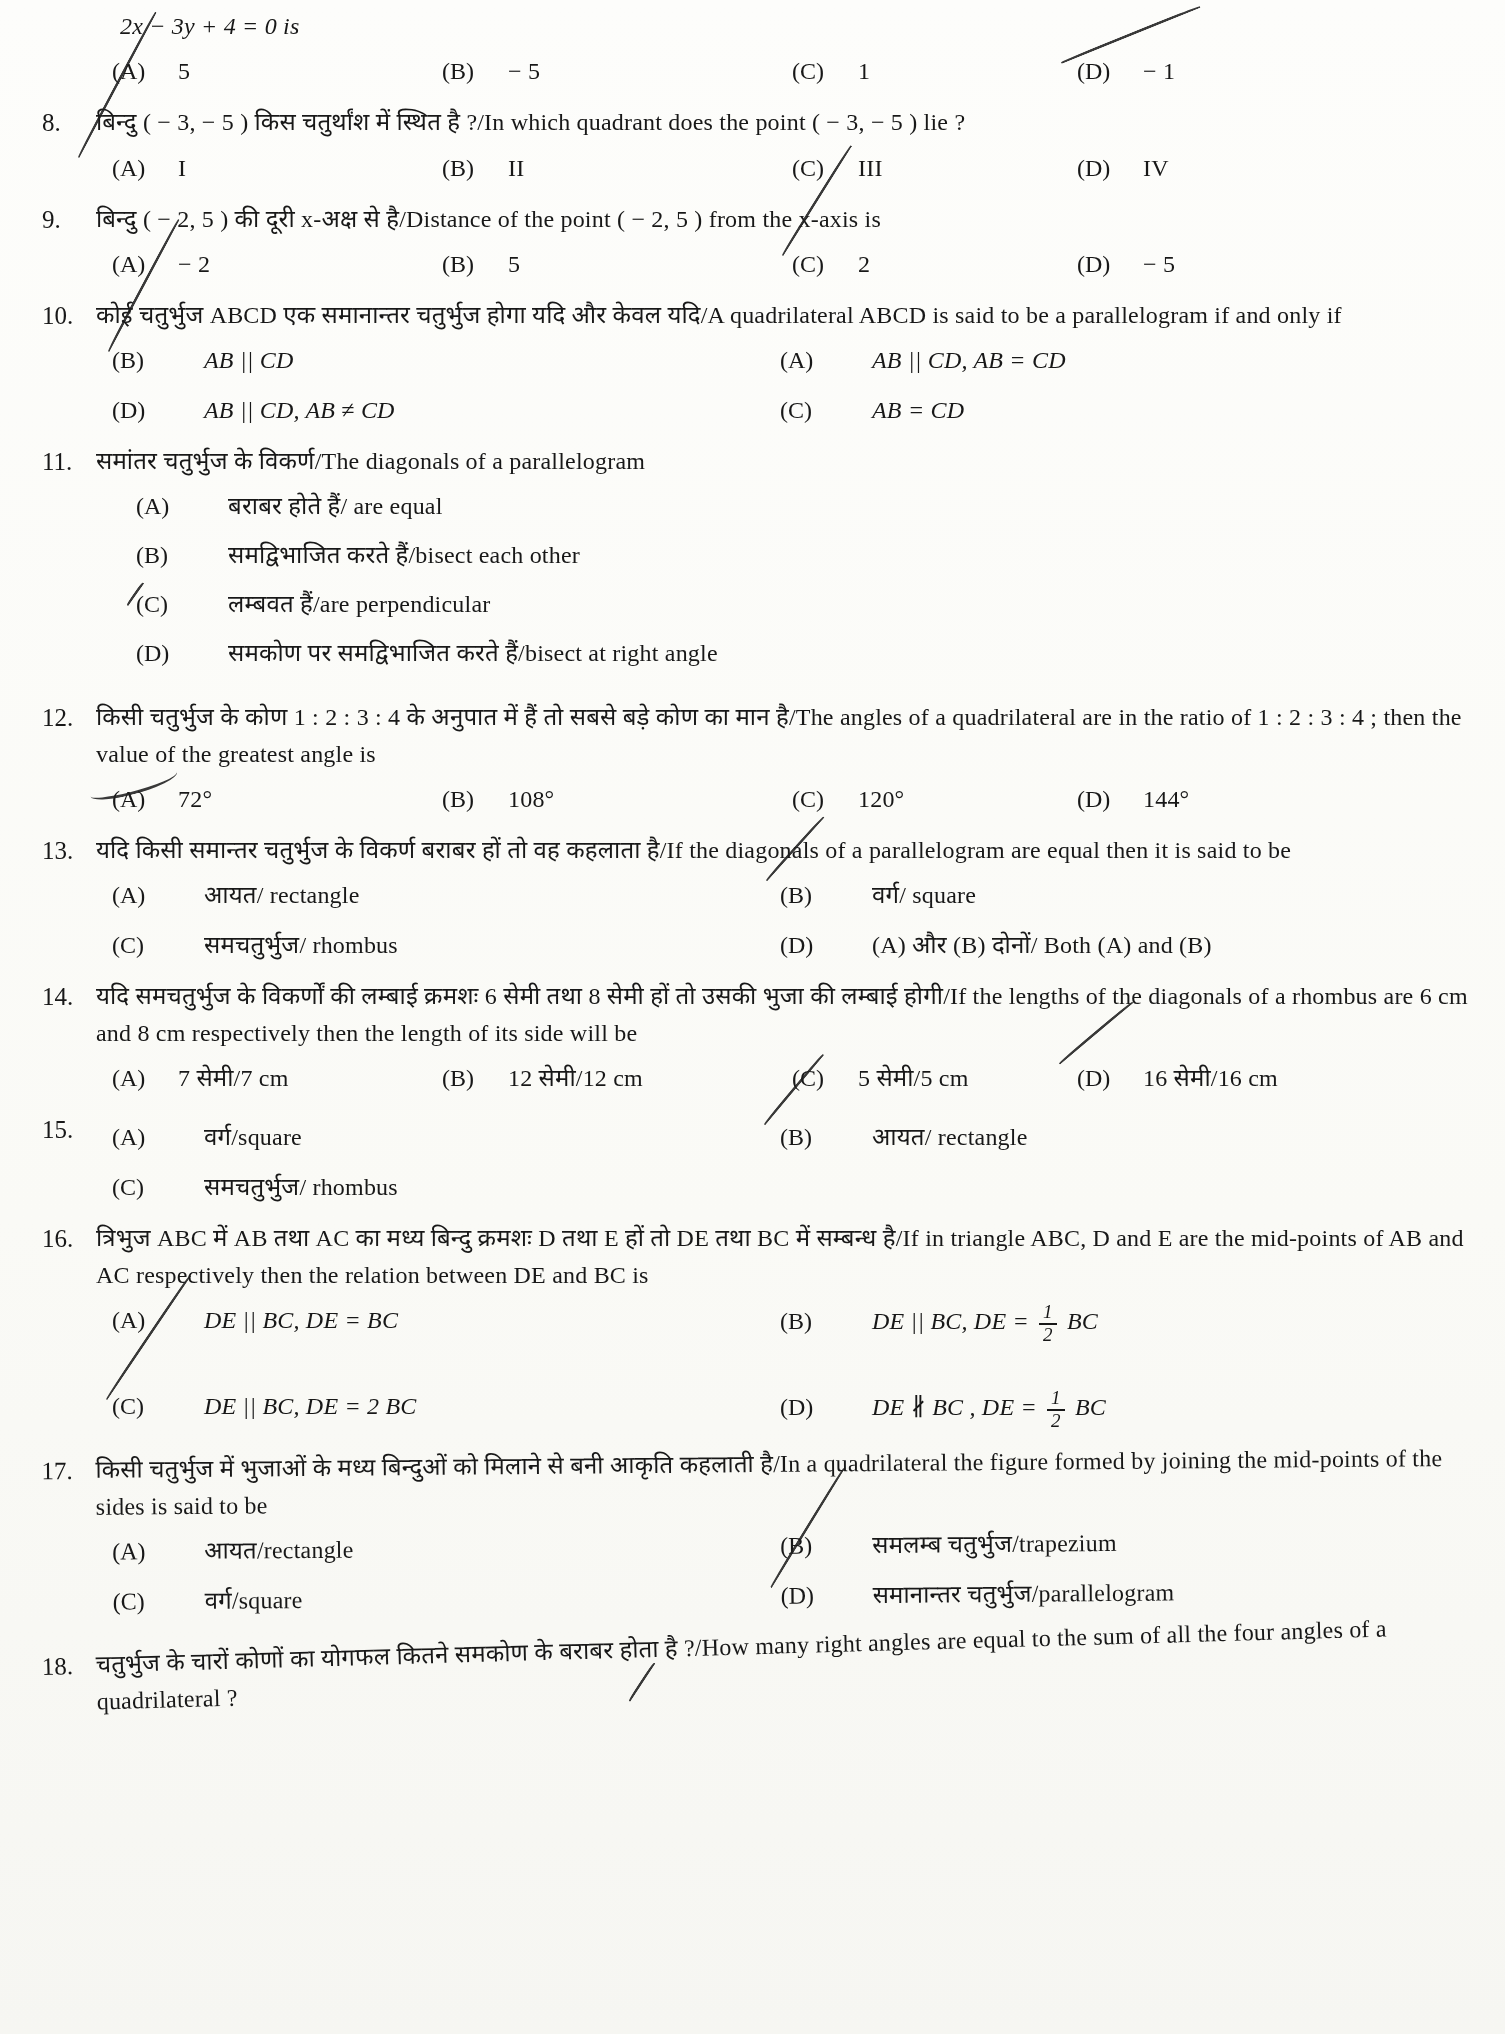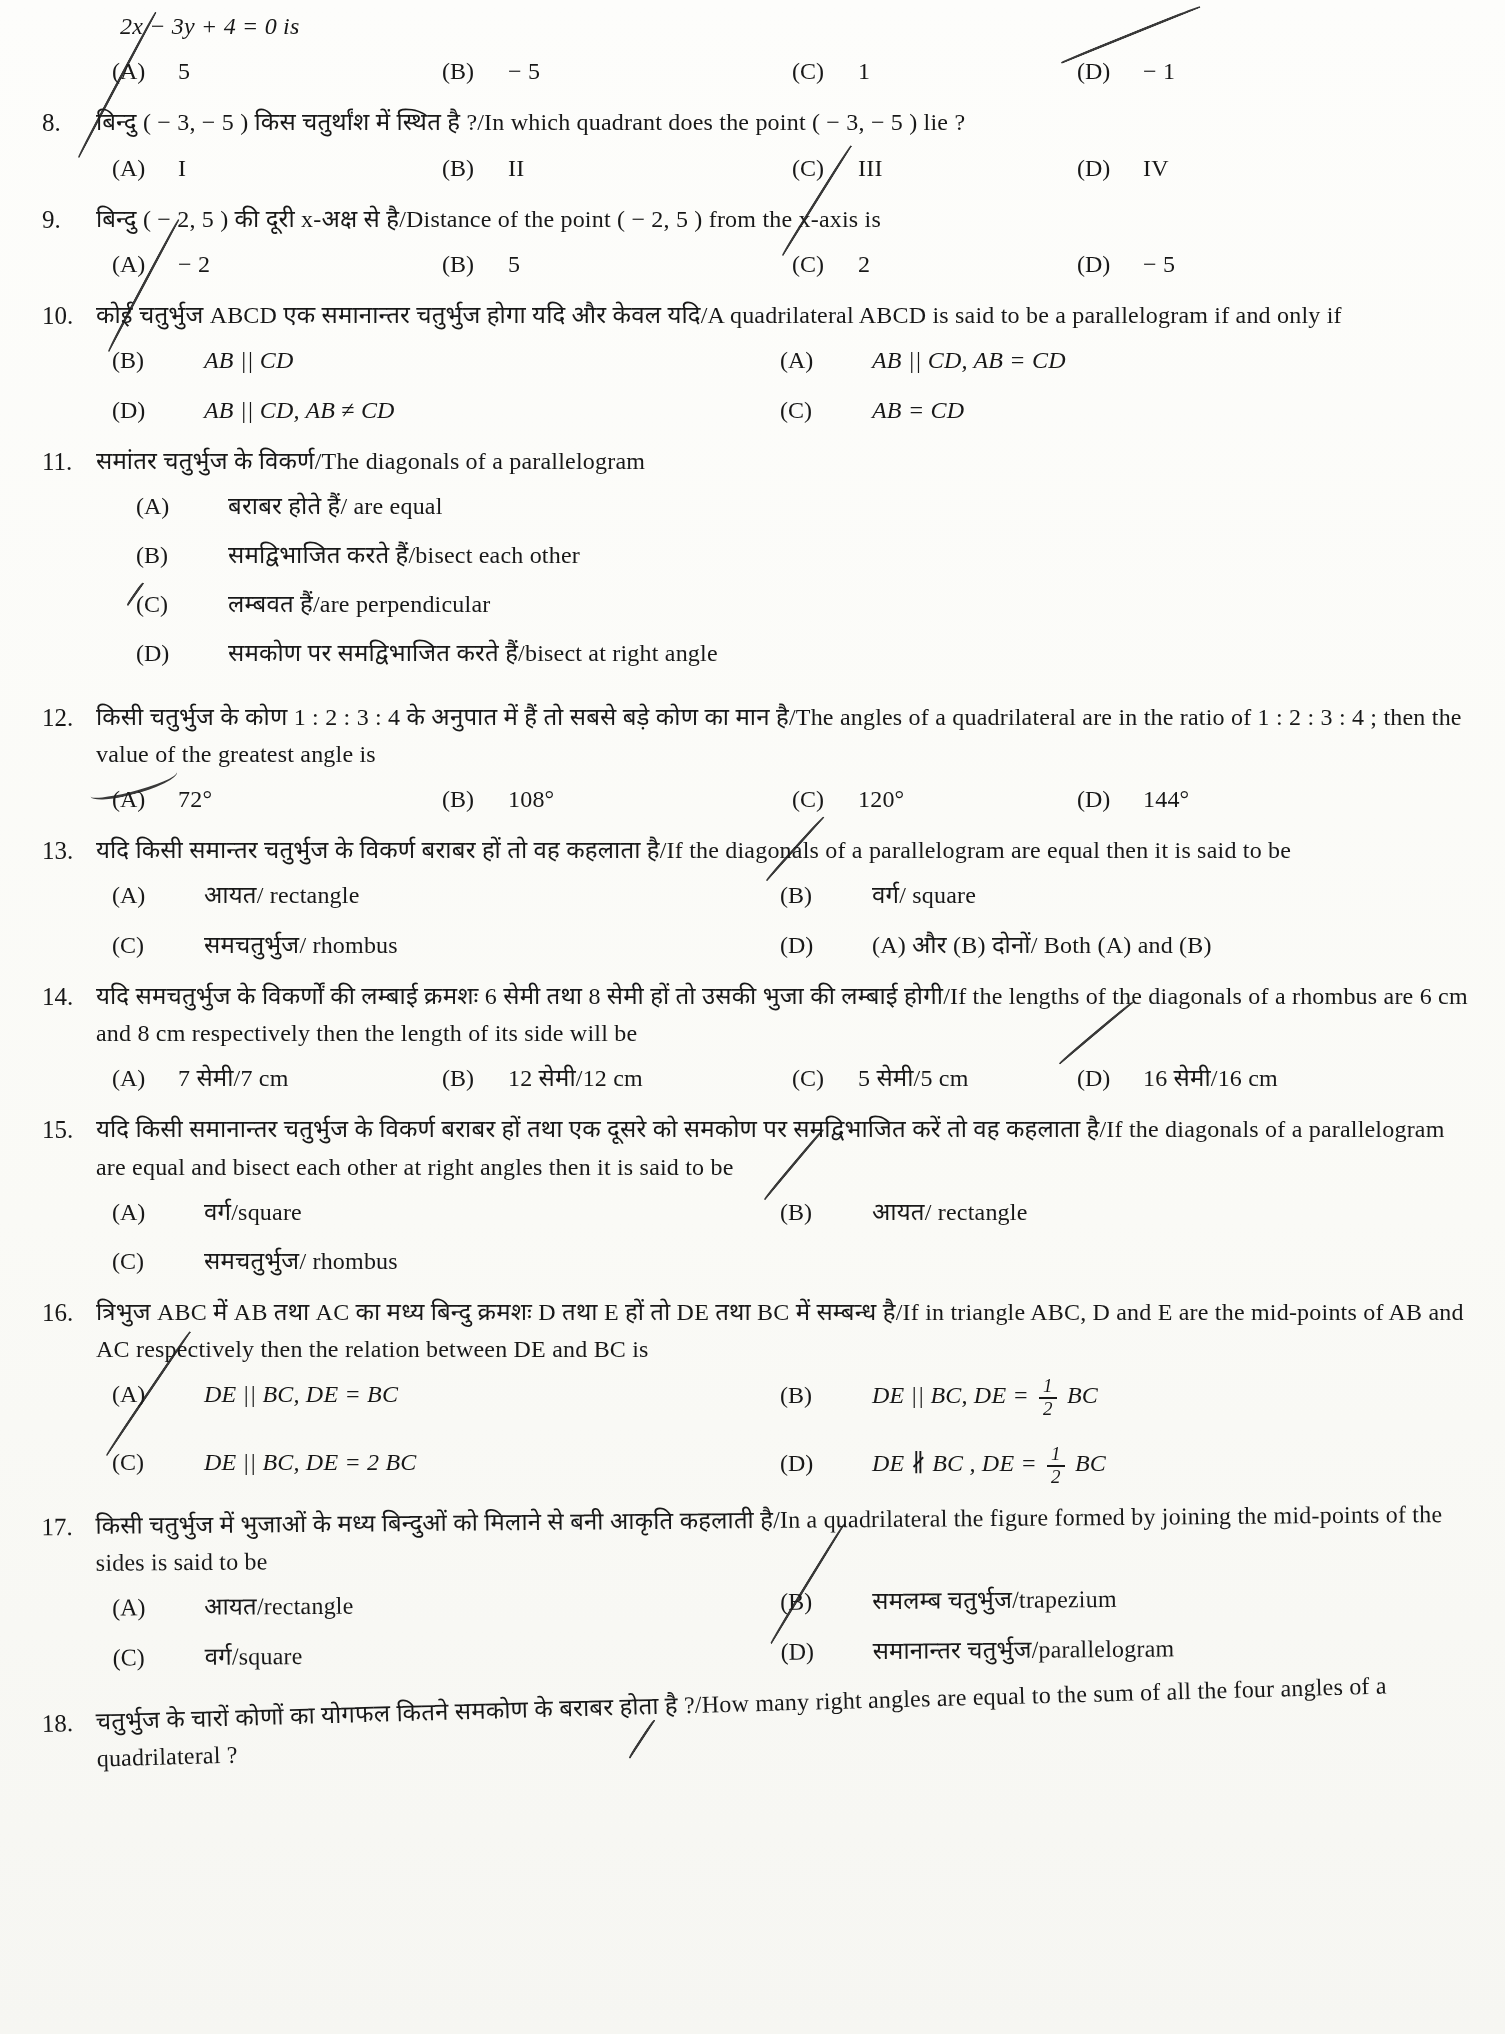--- a/index.html
+++ b/index.html
@@ -20,21 +20,21 @@
   .optlabel{display:inline-block}
   .opttext{letter-spacing:.2px}
   .row4{display:flex;padding-left:16px}
   .row4 .opt:nth-child(1){flex:0 0 330px}
   .row4 .opt:nth-child(2){flex:0 0 350px}
   .row4 .opt:nth-child(3){flex:0 0 285px}
   .row4 .opt:nth-child(4){flex:1 1 auto}
   .row4 .optlabel{width:66px}
   .grid2{display:grid;grid-template-columns:668px 1fr;row-gap:12px;padding-left:16px}
   .grid2 .optlabel{width:92px}
-  .tall{row-gap:24px}
+  .tall{row-gap:42px}
   .list{padding-left:40px}
   .list .opt{margin-bottom:12px}
   .list .optlabel{width:92px}
   .math,.math .opttext{font-style:italic}
   .math .optlabel{font-style:normal}
   .intro .qtext{margin-left:24px;font-style:italic}
   .frac{display:inline-block;vertical-align:-12px;text-align:center;font-size:19px;line-height:1.1;margin:0 4px;font-style:italic}
   .frac .num{display:block;border-bottom:2px solid #181818;padding:0 4px}
   .frac .den{display:block;padding:0 3px}
   
@@ -157,21 +157,20 @@
       <div class="opt"><span class="optlabel">(B)</span><span class="opttext">12 सेमी/12 cm</span></div>
       <div class="opt"><span class="optlabel">(C)</span><span class="opttext">5 सेमी/5 cm</span></div>
       <div class="opt"><span class="slash k14d"></span><span class="optlabel">(D)</span><span class="opttext">16 सेमी/16 cm</span></div>
     </div>
   </div>
 </div>
 
 <div class="question">
   <div class="qnum">15.</div>
   <div class="qbody">
-    <div class="qtext">यदि किसी समानान्तर चतुर्भुज के विकर्ण बराबर हों तथा एक दूसरे को समकोण पर समद्विभाजित करें तो वह कहलाता है/If the diagonals of a parallelogram are equal and bisect each other at right angles then it is said to be</div>
     <div class="opts grid2">
       <div class="opt"><span class="optlabel">(A)</span><span class="opttext">वर्ग/square</span></div>
       <div class="opt"><span class="slash k15b"></span><span class="optlabel">(B)</span><span class="opttext">आयत/ rectangle</span></div>
       <div class="opt"><span class="optlabel">(C)</span><span class="opttext">समचतुर्भुज/ rhombus</span></div>
     </div>
   </div>
 </div>
 
 <div class="question">
   <div class="qnum">16.</div>

